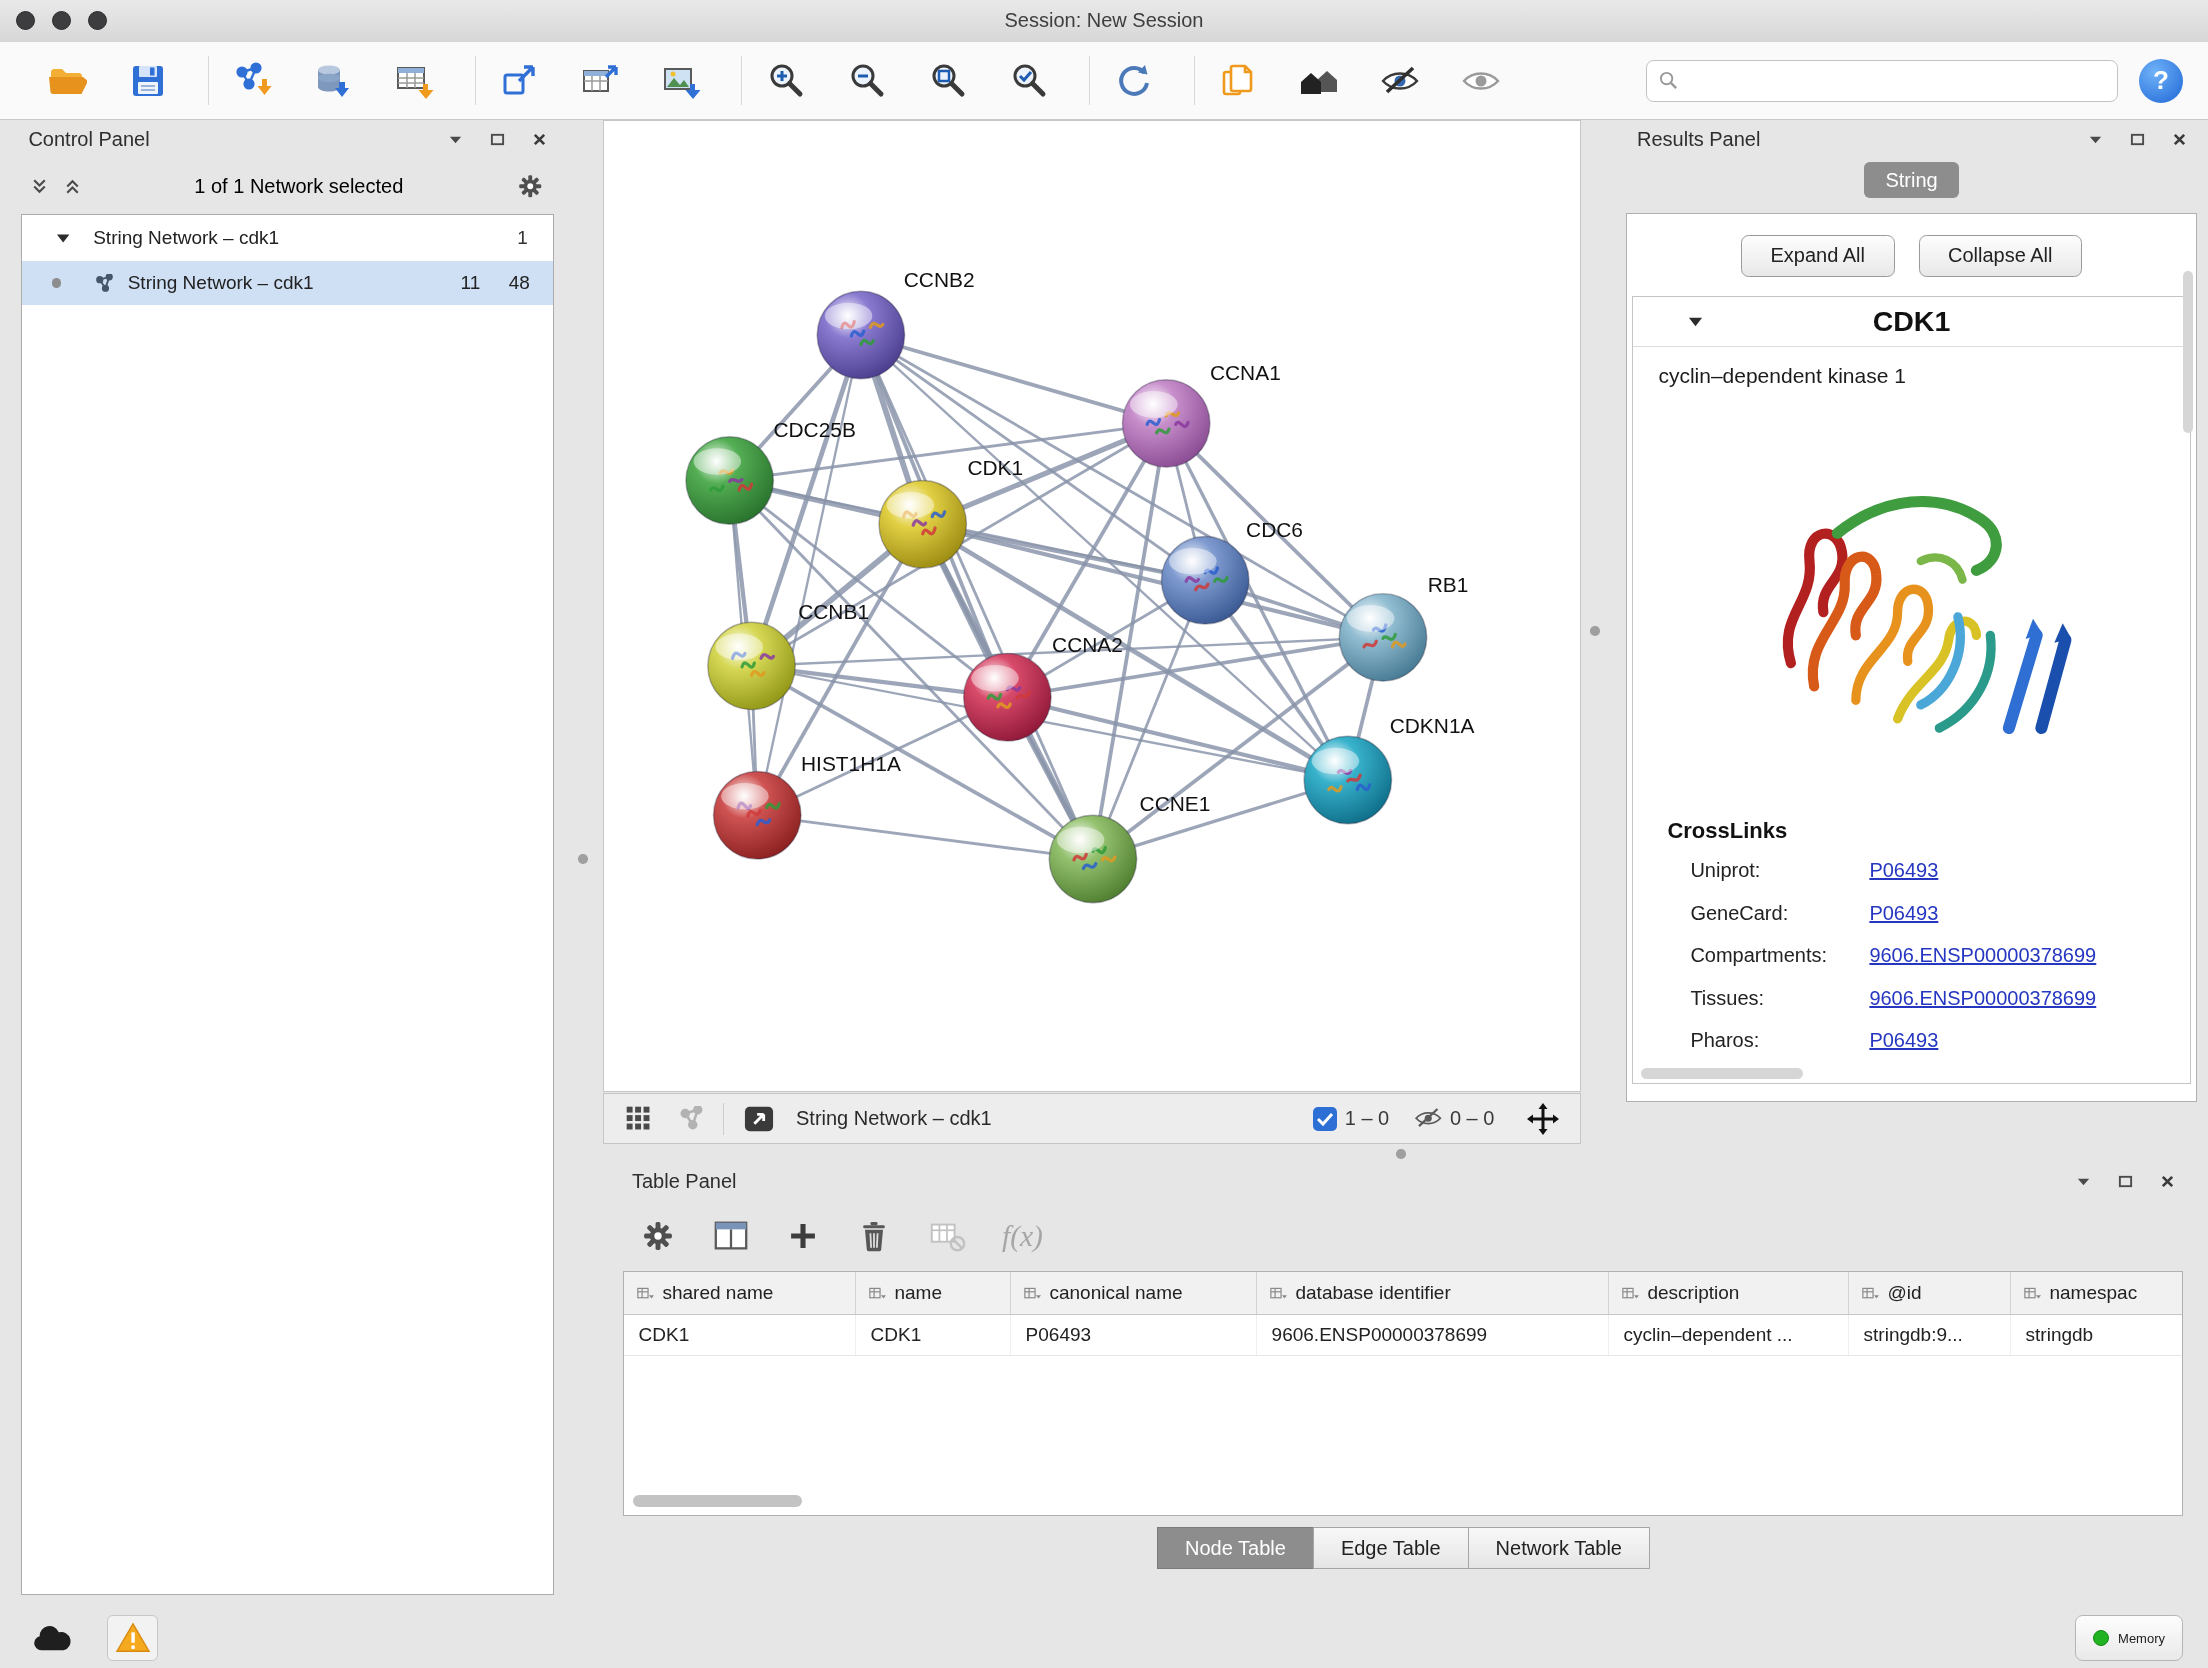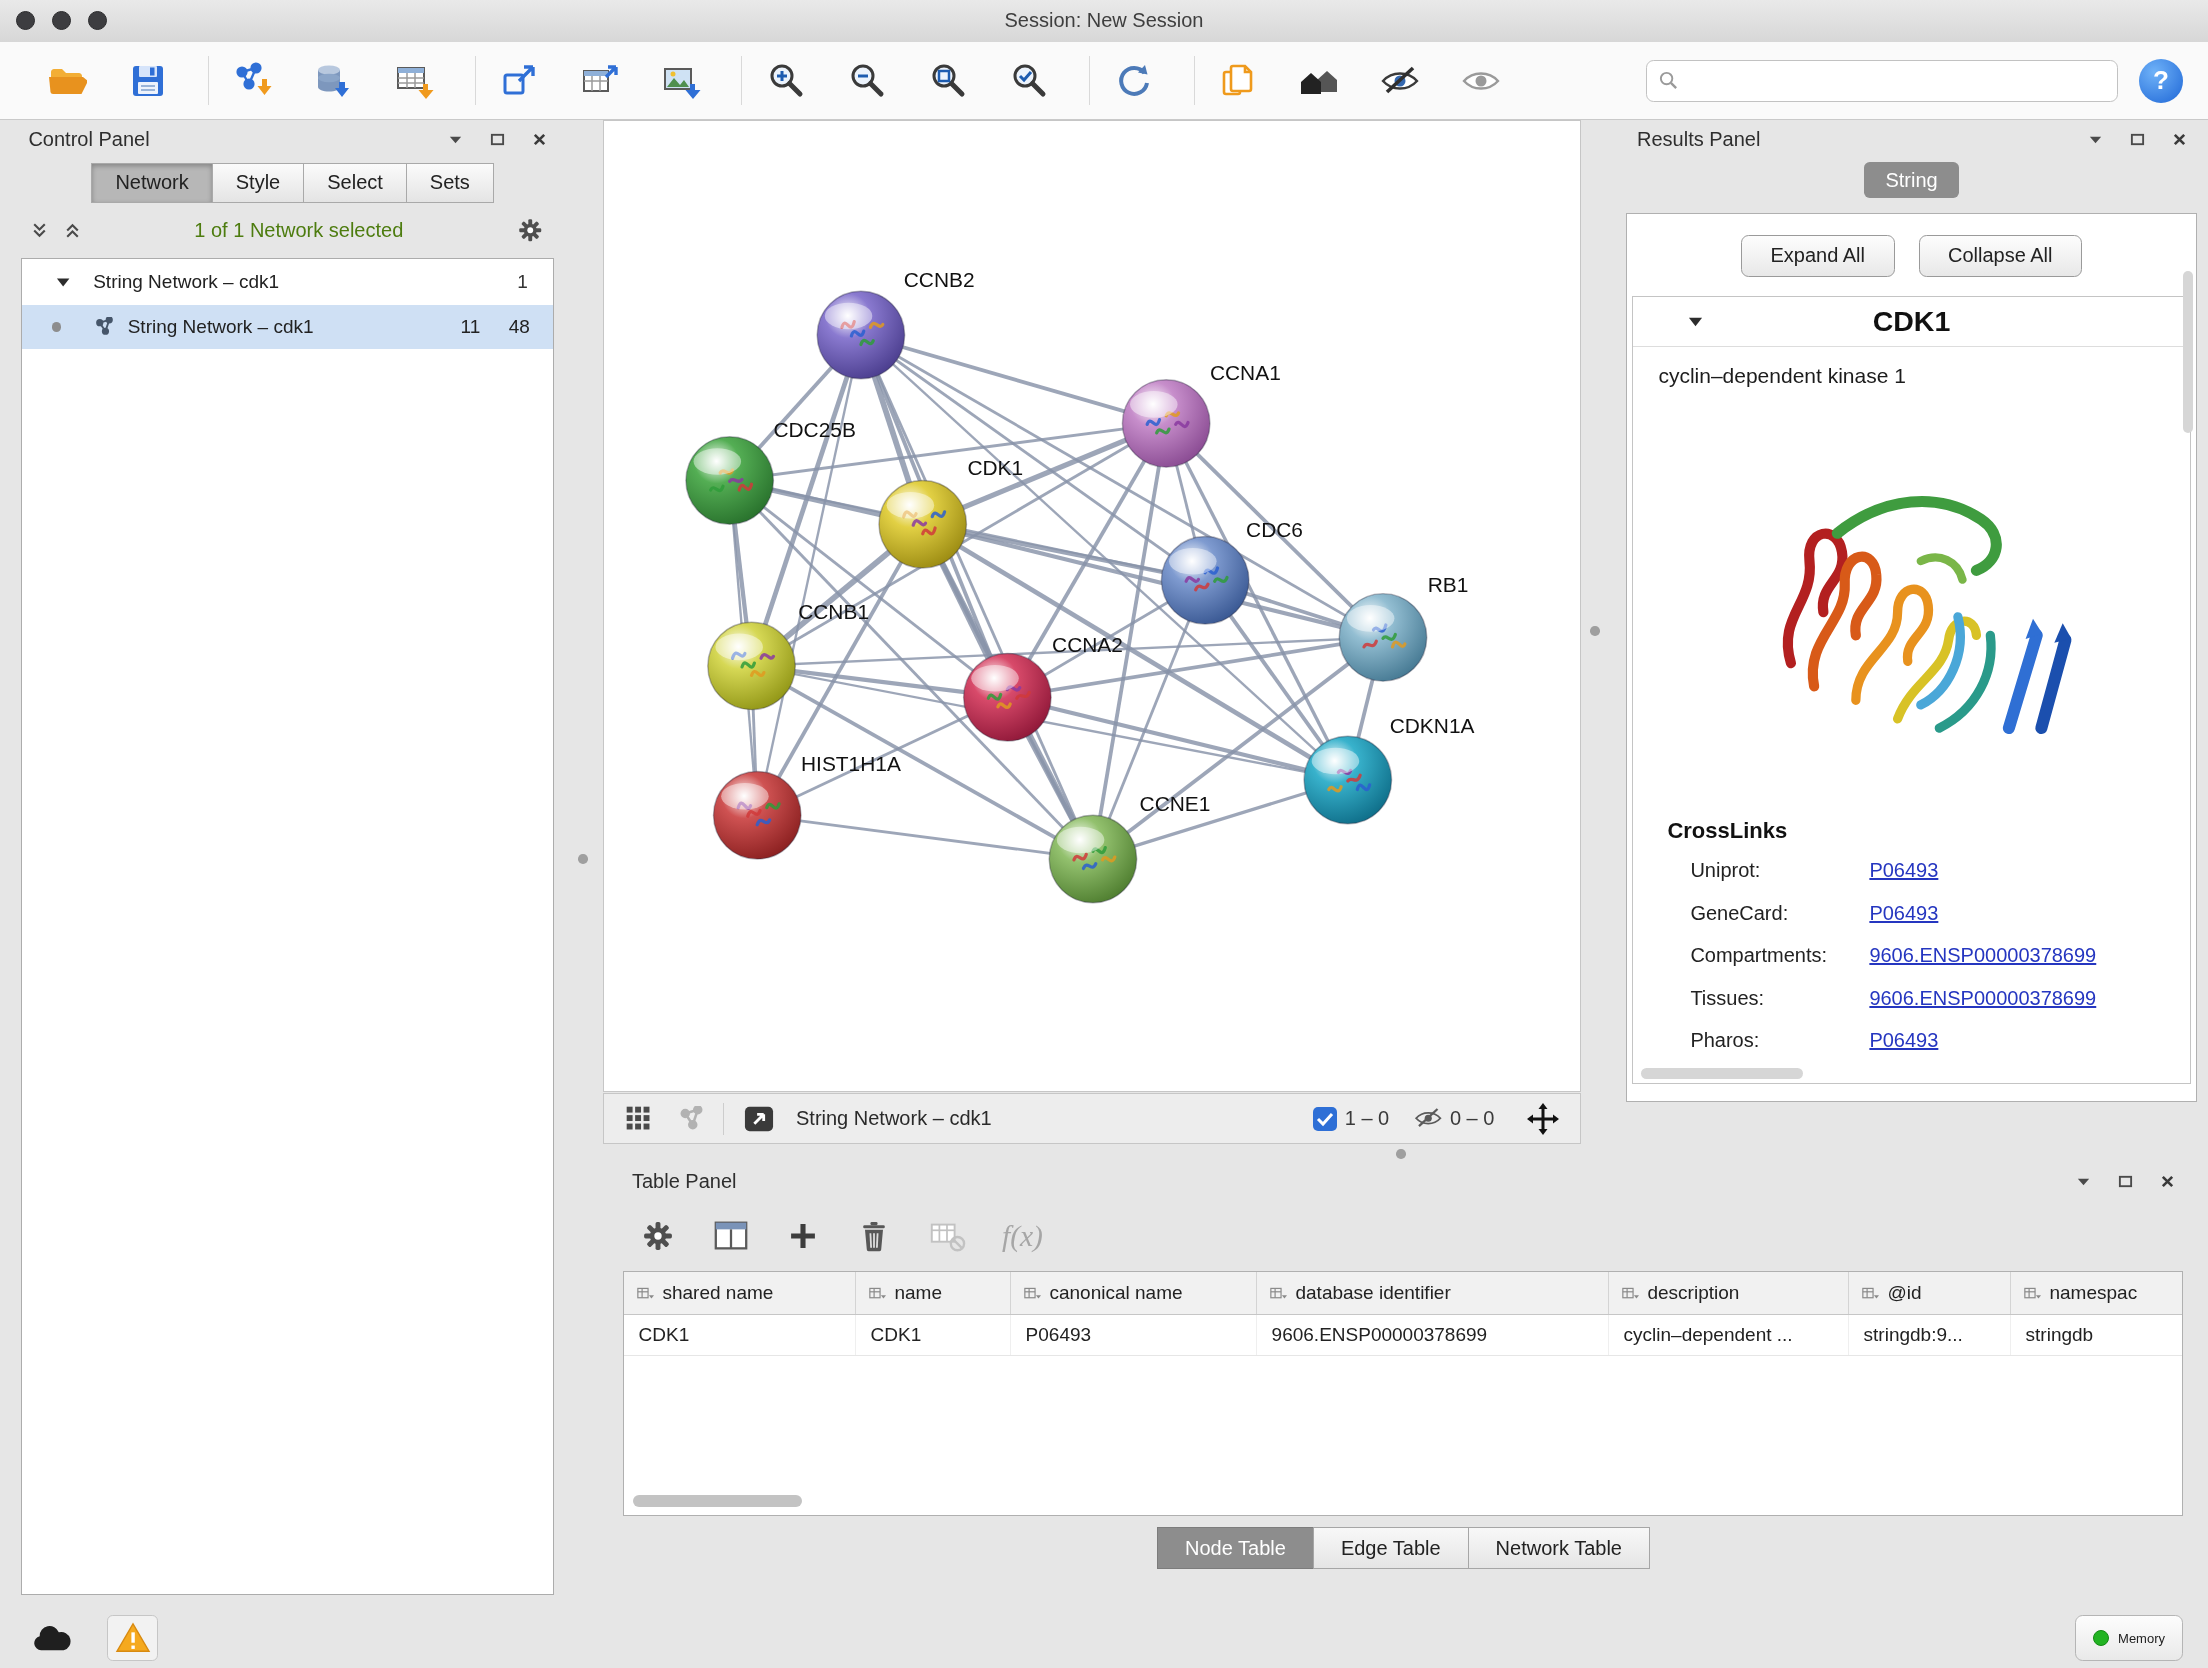--- a/index.html
+++ b/index.html
@@ -25,21 +25,21 @@
   .ph-icons{margin-left:auto;display:flex;align-items:center;gap:25px}
   .ph-ic{width:17px;height:17px;display:flex;align-items:center;justify-content:center}
 
   
   #control-panel{left:11.4px;top:120px;width:552px;height:1483px;display:flex;flex-direction:column}
   .cp-tabs{display:flex;margin:3.8px 0 0 80px;flex:none}
   .cp-tab{height:40px;padding:0 23px;display:flex;align-items:center;font-size:20px;background:linear-gradient(#fbfbfb,#e4e4e4);border:1px solid #a9a9a9;margin-right:-1px;box-sizing:border-box}
   .cp-tab.selected{background:#b7b7b7;box-shadow:inset 0 1.9px 4.8px rgba(0,0,0,.28)}
   .cp-selrow{height:55px;display:flex;align-items:center;padding:0 19px;flex:none}
   .cp-selrow .chevs{display:flex;gap:13.3px;align-items:center}
-  .cp-selrow .status{flex:1;text-align:center;font-size:20px;color:#4d7c0f}
+  .cp-selrow .status{flex:1;text-align:center;font-size:20px;color:#000000}
   .cp-tree{flex:1;margin:0 9.5px 7.6px 9.5px;background:#fff;border:1px solid #acacac;overflow:hidden}
   .tree-row1{height:46px;display:flex;align-items:center;font-size:19px}
   .tree-row1 .caret{margin-left:34px}
   .tree-row1 .lbl{margin-left:23px}
   .tree-row1 .cnt{margin-left:auto;margin-right:25px;color:#333}
   .tree-row2{height:44px;display:flex;align-items:center;background:#cfe0f4;font-size:19px}
   .tree-dot{width:9.5px;height:9.5px;border-radius:50%;background:#8d8d8d;margin-left:30px;flex:none}
   .tree-row2 .nicon{margin-left:34px;flex:none}
   .tree-row2 .lbl{margin-left:13.3px}
   .tree-row2 .n1{margin-left:auto;margin-right:28.5px;color:#222}
@@ -267,26 +267,20 @@
           <svg width="15" height="15" viewBox="0 0 16 16">
             <rect x="2" y="3" width="12" height="10" fill="none" stroke="#4a4a4a" stroke-width="2"></rect>
           </svg>
         </span>
       <span class="ph-ic">
           <svg width="15" height="15" viewBox="0 0 16 16">
             <path d="M3 3l10 10M13 3 3 13" stroke="#3a3a3a" stroke-width="2.8"></path>
           </svg>
         </span>
     </span>
-  </div>
-  <div class="cp-tabs">
-    <div class="cp-tab selected">Network</div>
-    <div class="cp-tab">Style</div>
-    <div class="cp-tab">Select</div>
-    <div class="cp-tab">Sets</div>
   </div>
   <div class="cp-selrow">
     <span class="chevs">
       <span>
           <svg width="19" height="19" viewBox="0 0 16 18">
             <path d="M3 3l5 5 5-5M3 9l5 5 5-5" stroke="#4a4a4a" stroke-width="2" fill="none"></path>
           </svg>
         </span>
       <span>
           <svg width="19" height="19" viewBox="0 0 16 18">

